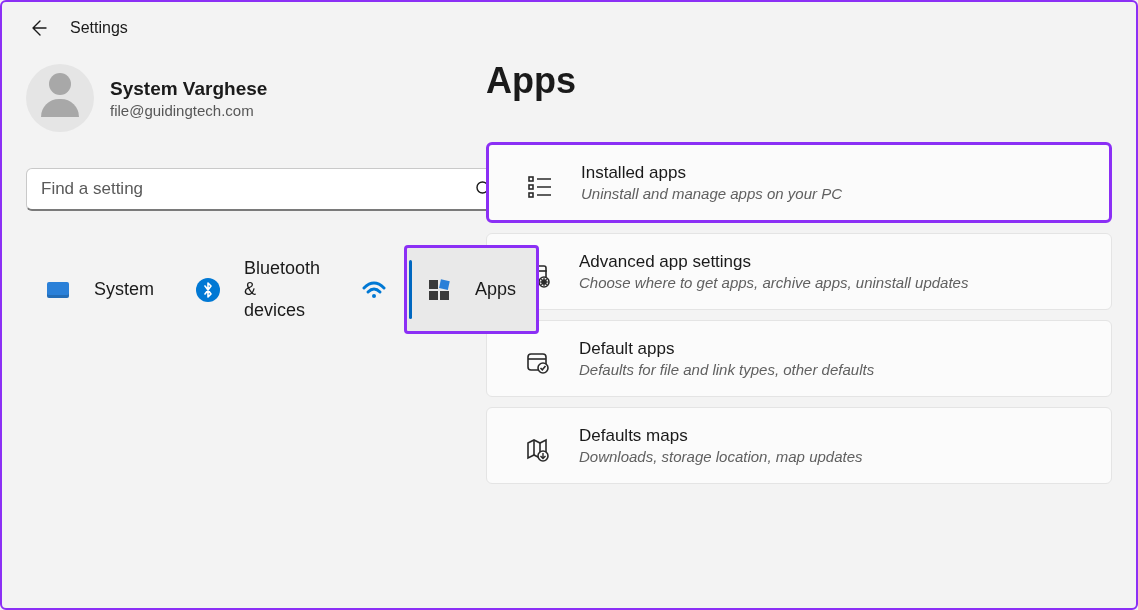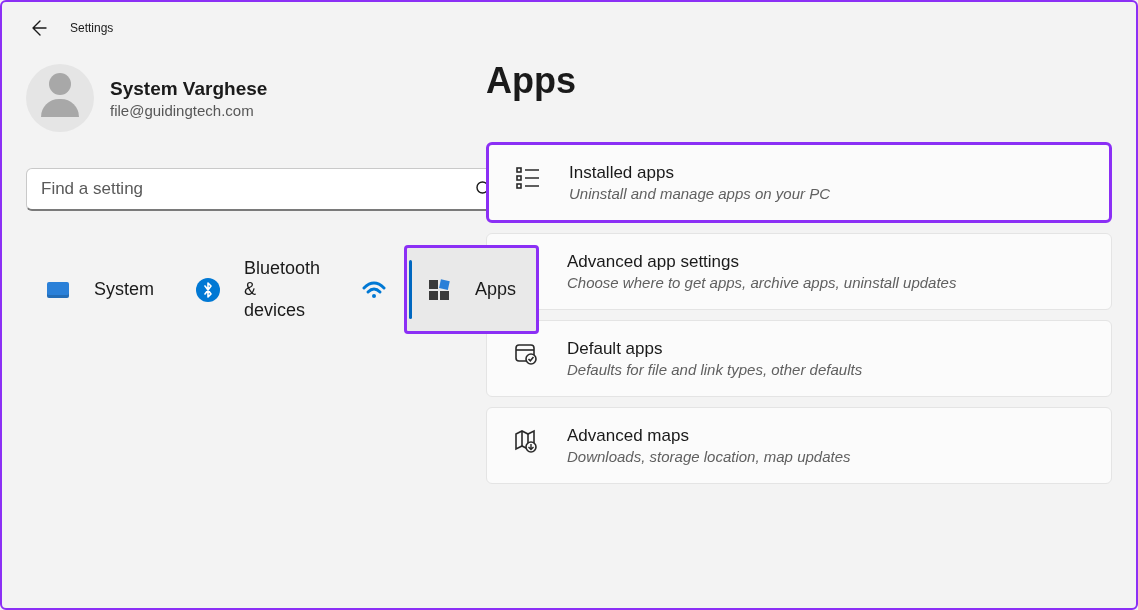--- a/index.html
+++ b/index.html
@@ -20,21 +20,21 @@
     }
     .back-arrow {
       cursor: pointer;
       width: 24px;
       height: 24px;
       display: flex;
       align-items: center;
       justify-content: center;
     }
     .header-title {
-      font-size: 12px;
+      font-size: 16px;
       color: #1a1a1a;
     }
     .container {
       display: flex;
       padding: 0 24px;
     }
     .sidebar {
       width: 420px;
       flex-shrink: 0;
     }
@@ -154,26 +154,26 @@
       margin-top: 6px;
       margin-bottom: 40px;
     }
     .card-list {
       display: flex;
       flex-direction: column;
       gap: 10px;
     }
     .card {
       display: flex;
-      align-items: flex-start;
+      align-items: flex-end;
       gap: 26px;
       background: #fbfbfb;
       border: 1px solid #e4e4e4;
       border-radius: 6px;
-      padding: 18px 24px;
+      padding: 18px 36px;
       cursor: pointer;
     }
     .card.highlighted {
       border: 3px solid #8b2ff5;
     }
     .card-icon {
       width: 30px;
       height: 30px;
       display: flex;
       align-items: center;
@@ -325,19 +325,19 @@
         <span class="card-icon">
           <svg width="26" height="26" viewBox="0 0 26 26" stroke="#2a2a2a" stroke-width="1.6" fill="none">
               <path d="M3 6 L9 3 L15 6 L21 3 L21 18 L15 21 L9 18 L3 21 Z"></path>
               <line x1="9" y1="3" x2="9" y2="18"></line>
               <line x1="15" y1="6" x2="15" y2="21"></line>
               <circle cx="18" cy="19" r="5" fill="#fbfbfb"></circle>
               <path d="M18 16 L18 21 M15.5 19 L18 21.5 L20.5 19" stroke-width="1.4"></path>
             </svg>
         </span>
         <div class="card-text">
-          <div class="title">Advanced maps</div>
+          <div class="title">Defaults maps</div>
           <div class="subtitle">Downloads, storage location, map updates</div>
         </div>
       </div>
     </div>
   </div>
 </div>
 
 </body></html>

